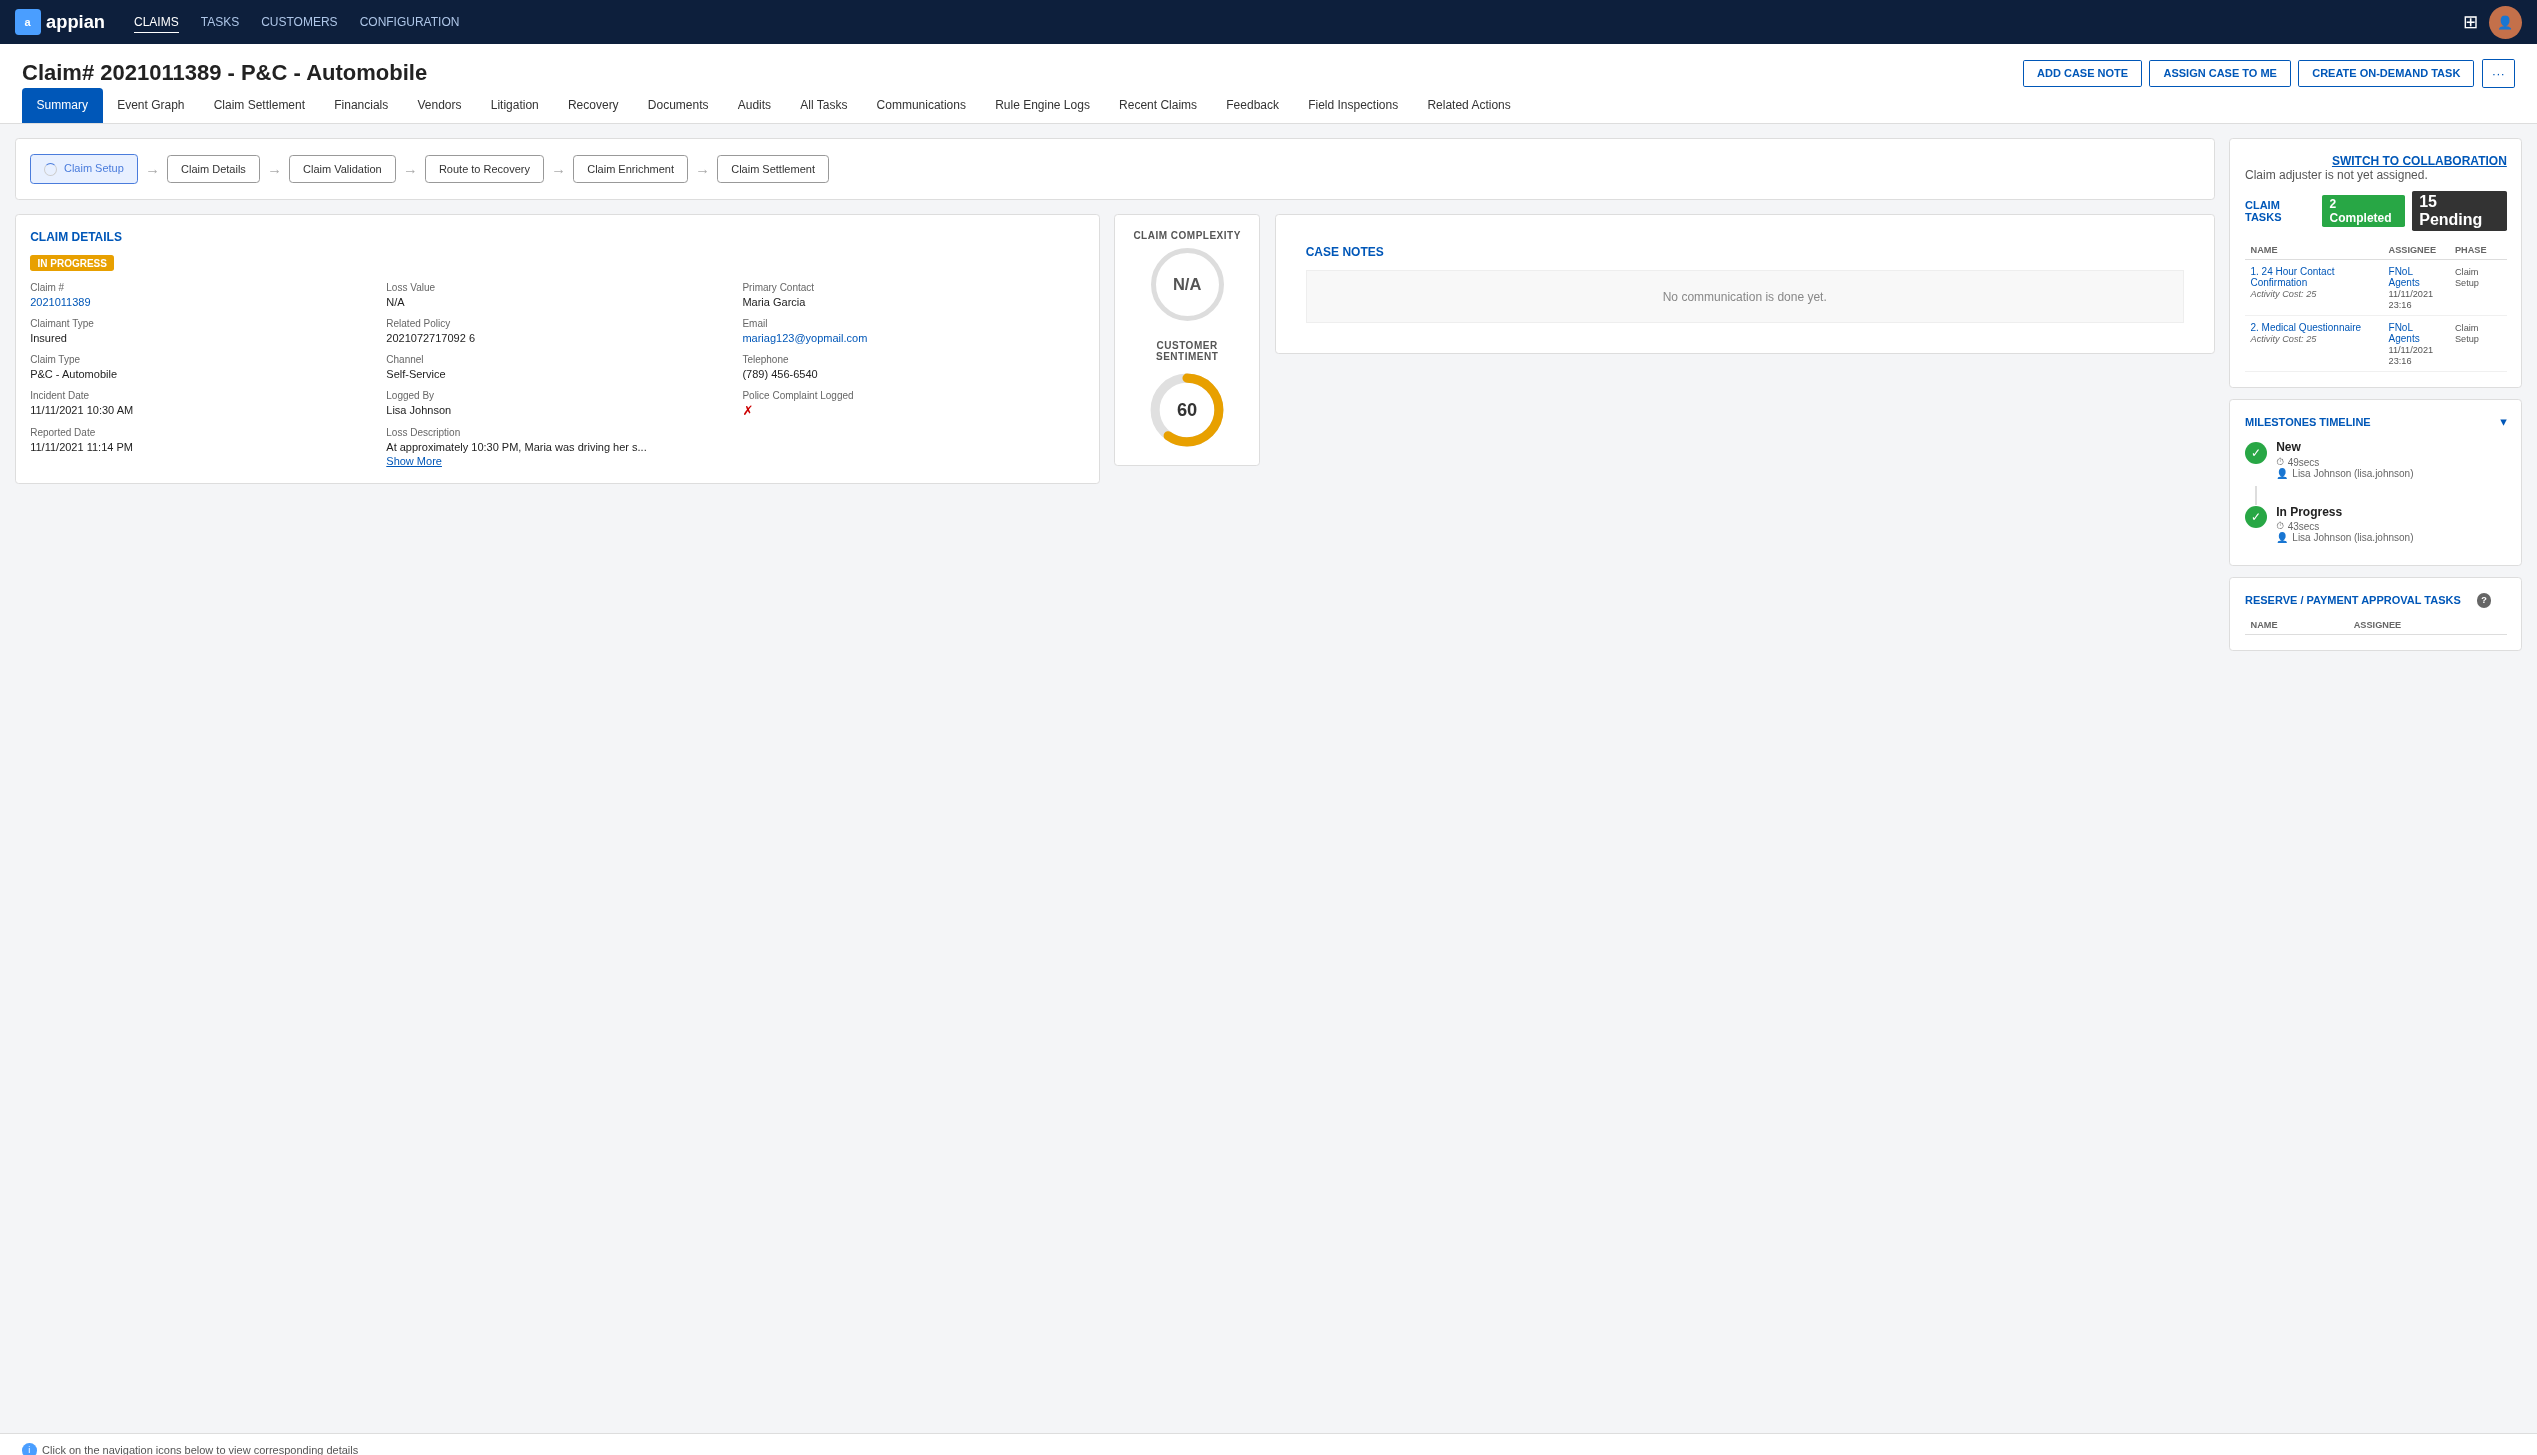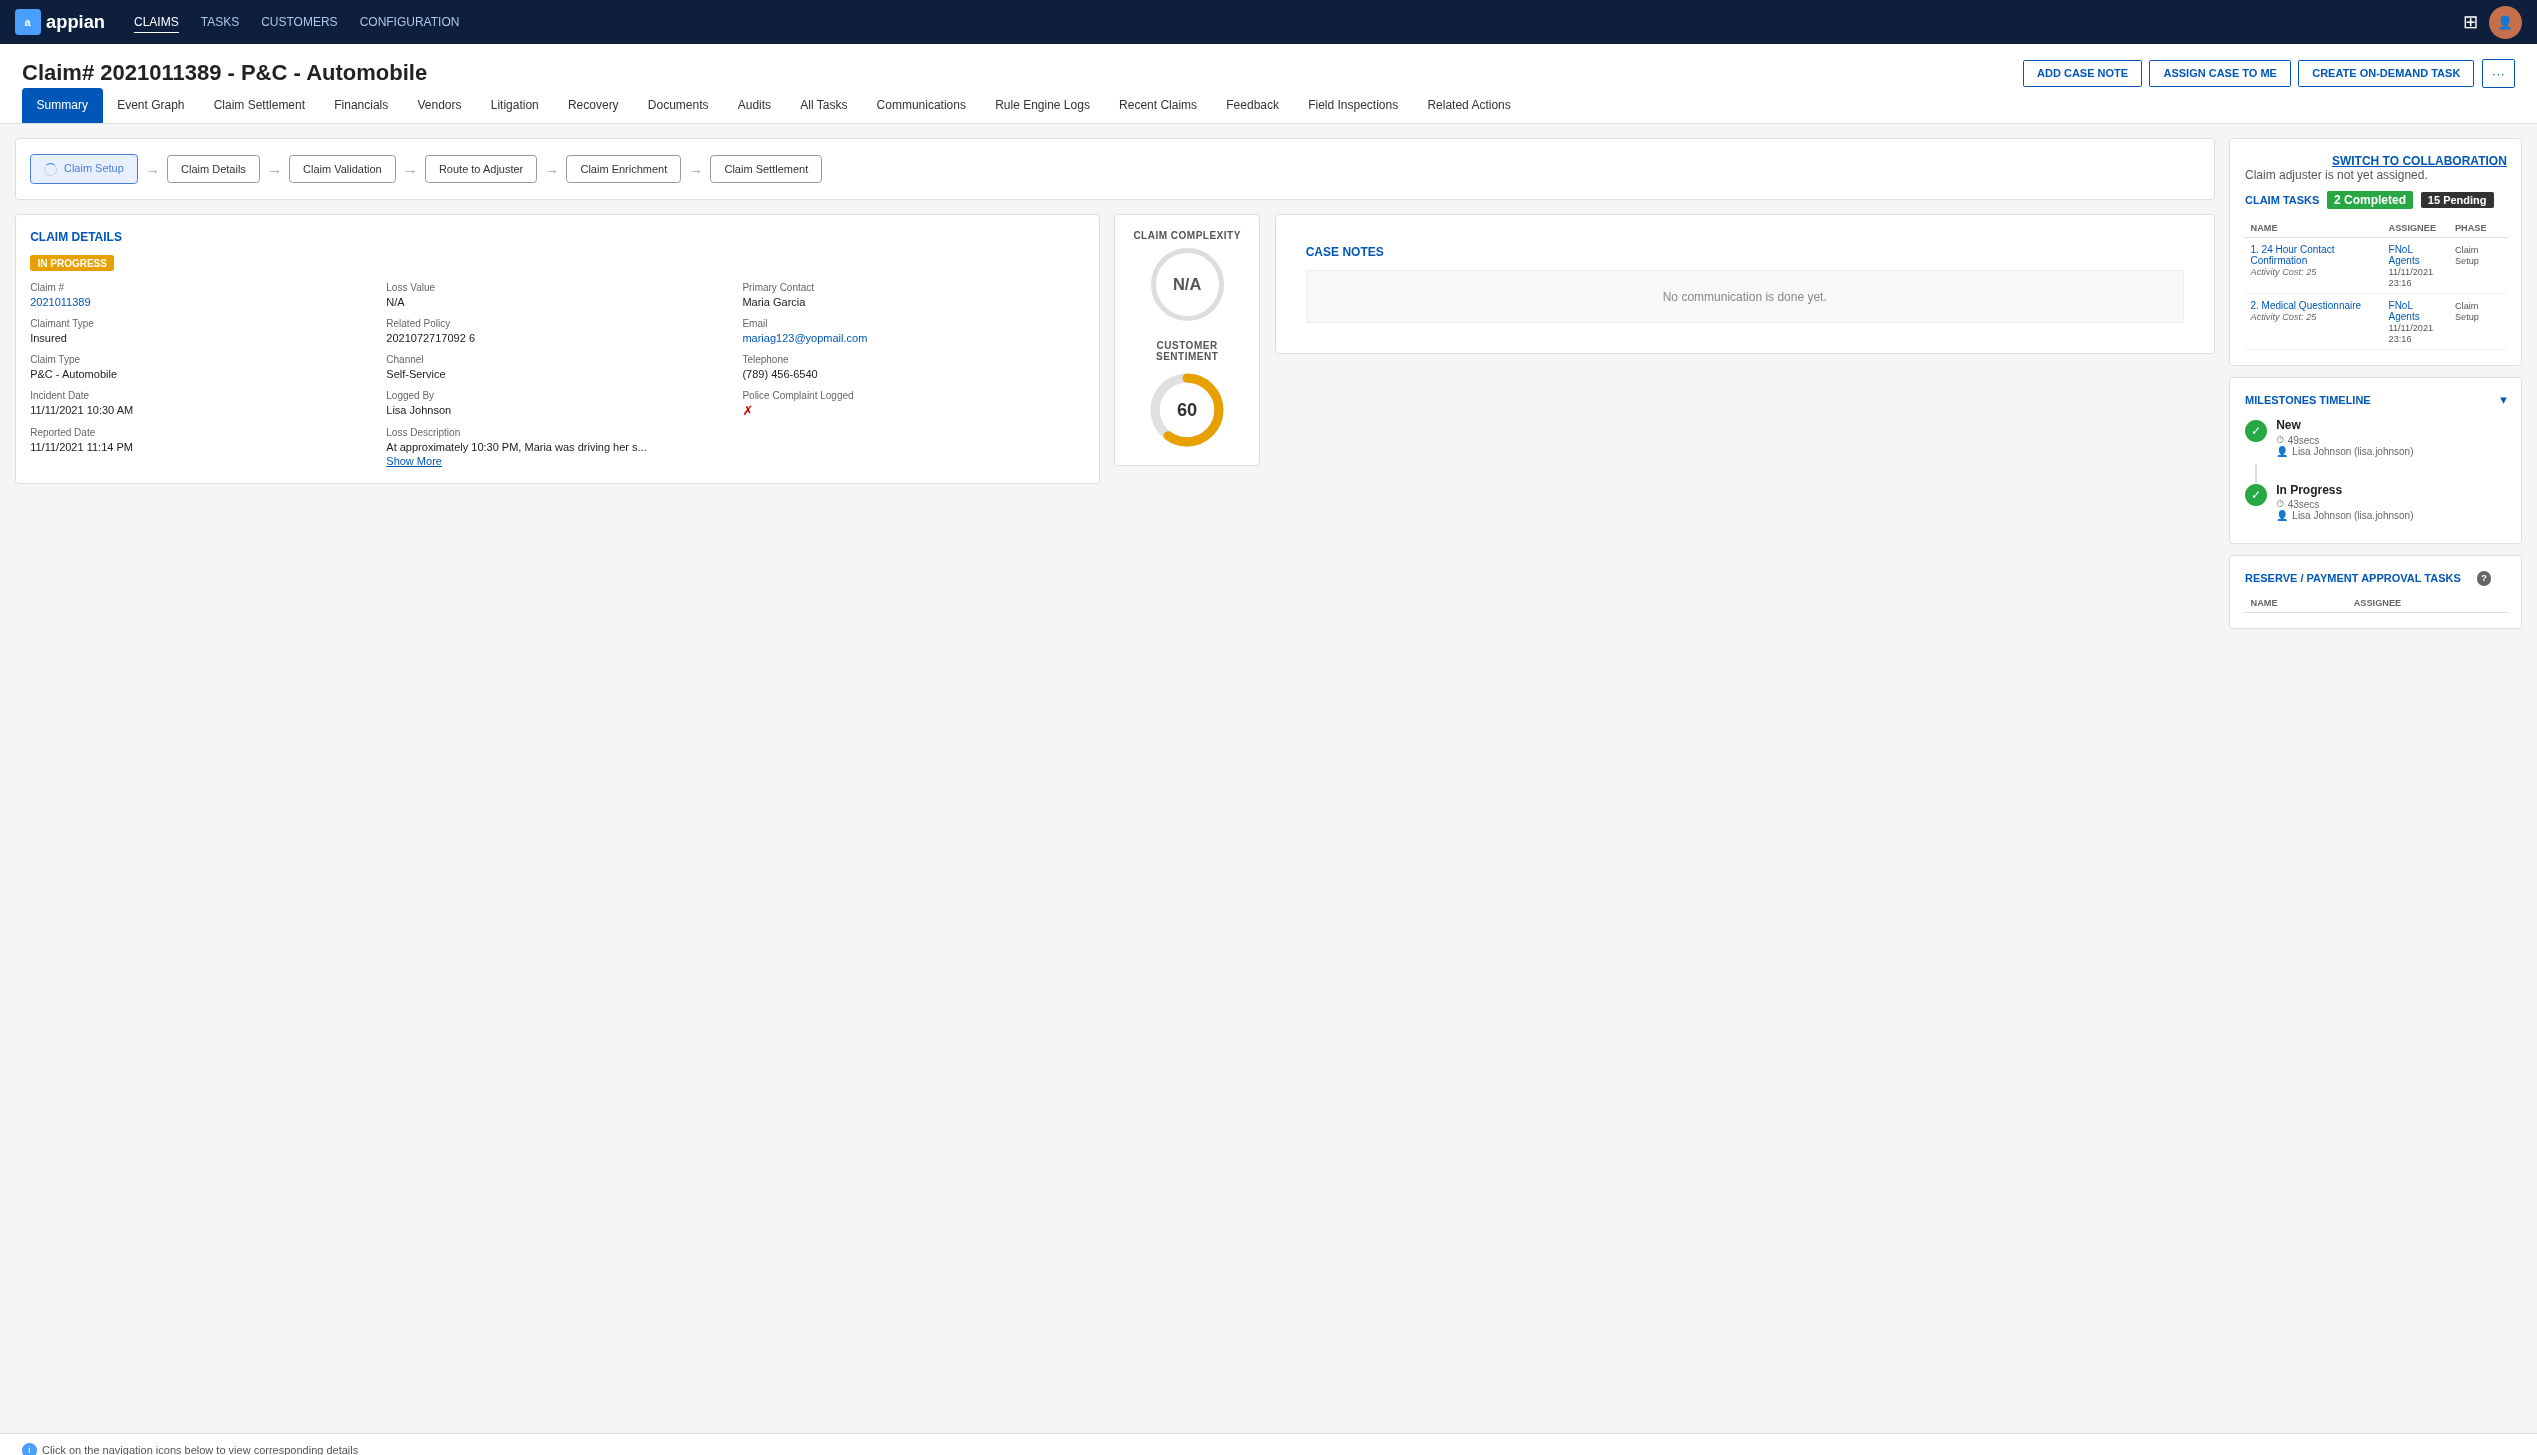--- a/index.html
+++ b/index.html
@@ -335,21 +335,21 @@
     .claim-tasks-title {
       font-size: 11px; font-weight: bold; color: #0057b8; text-transform: uppercase;
     }
     .badge-green {
       background: #28a745; color: white;
       font-size: 12px; font-weight: bold;
       padding: 1.8px 7.3px; border-radius: 1.8px;
     }
     .badge-dark {
       background: #333; color: white;
-      font-size: 11px; font-weight: bold;
+      font-size: 16px; font-weight: bold;
       padding: 1.8px 7.3px; border-radius: 1.8px;
     }
     .tasks-table {
       width: 100%;
       border-collapse: collapse;
       font-size: 10px;
     }
     .tasks-table th {
       text-align: left;
       font-size: 9.2px;
@@ -506,21 +506,21 @@
       <span class="step-arrow">→</span>
       <div class="workflow-step">
         <div class="step-box">Claim Details</div>
       </div>
       <span class="step-arrow">→</span>
       <div class="workflow-step">
         <div class="step-box">Claim Validation</div>
       </div>
       <span class="step-arrow">→</span>
       <div class="workflow-step">
-        <div class="step-box">Route to Adjuster</div>
+        <div class="step-box">Route to Recovery</div>
       </div>
       <span class="step-arrow">→</span>
       <div class="workflow-step">
         <div class="step-box">Claim Enrichment</div>
       </div>
       <span class="step-arrow">→</span>
       <div class="workflow-step">
         <div class="step-box">Claim Settlement</div>
       </div>
     </div>

